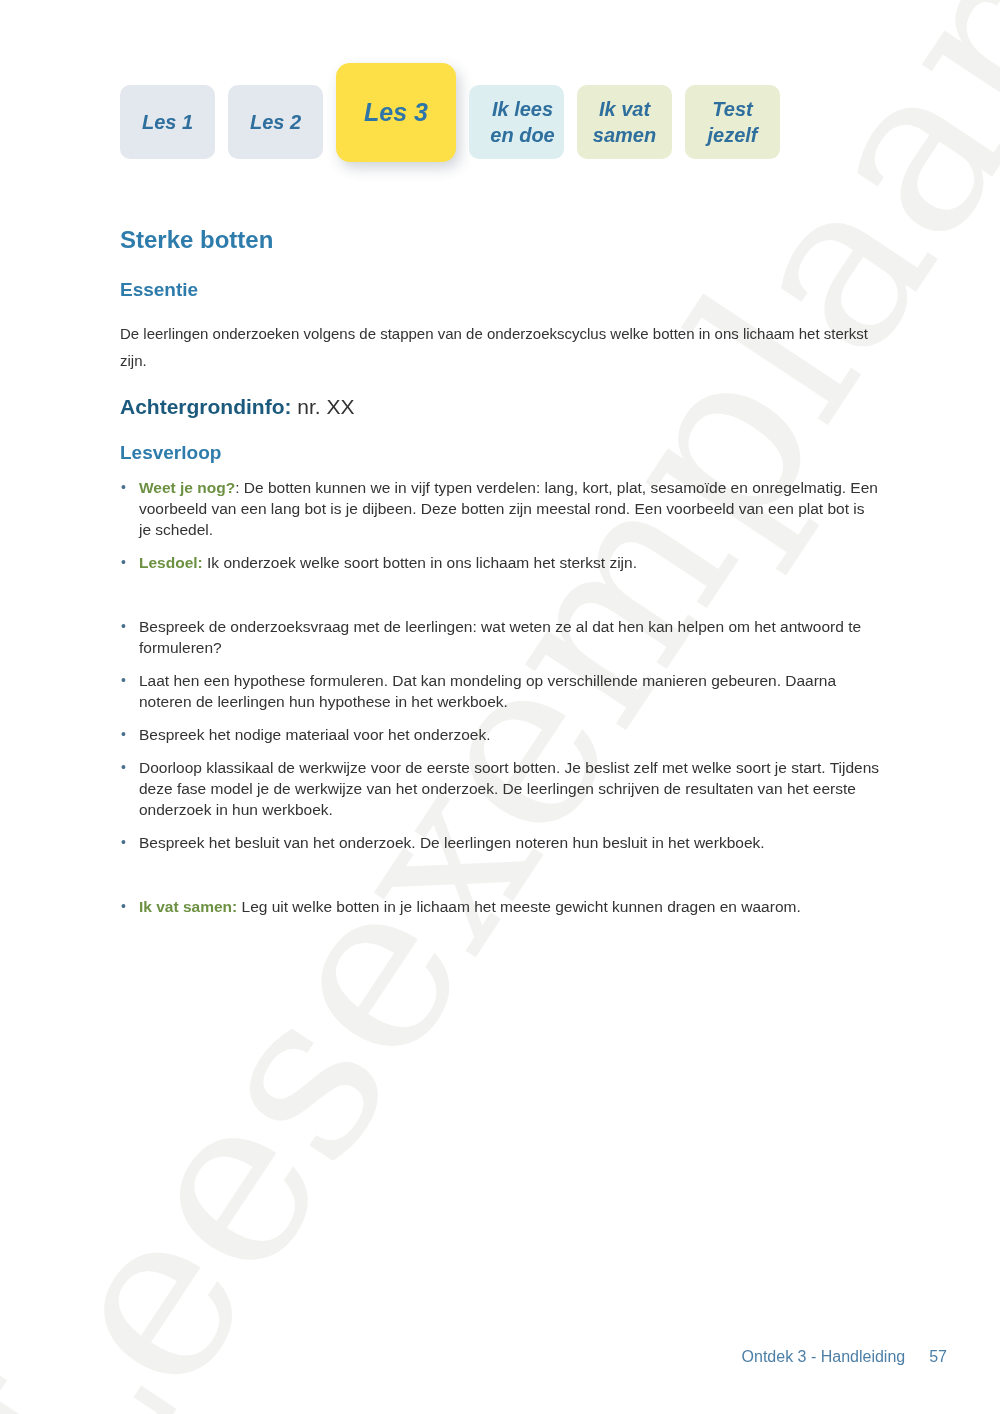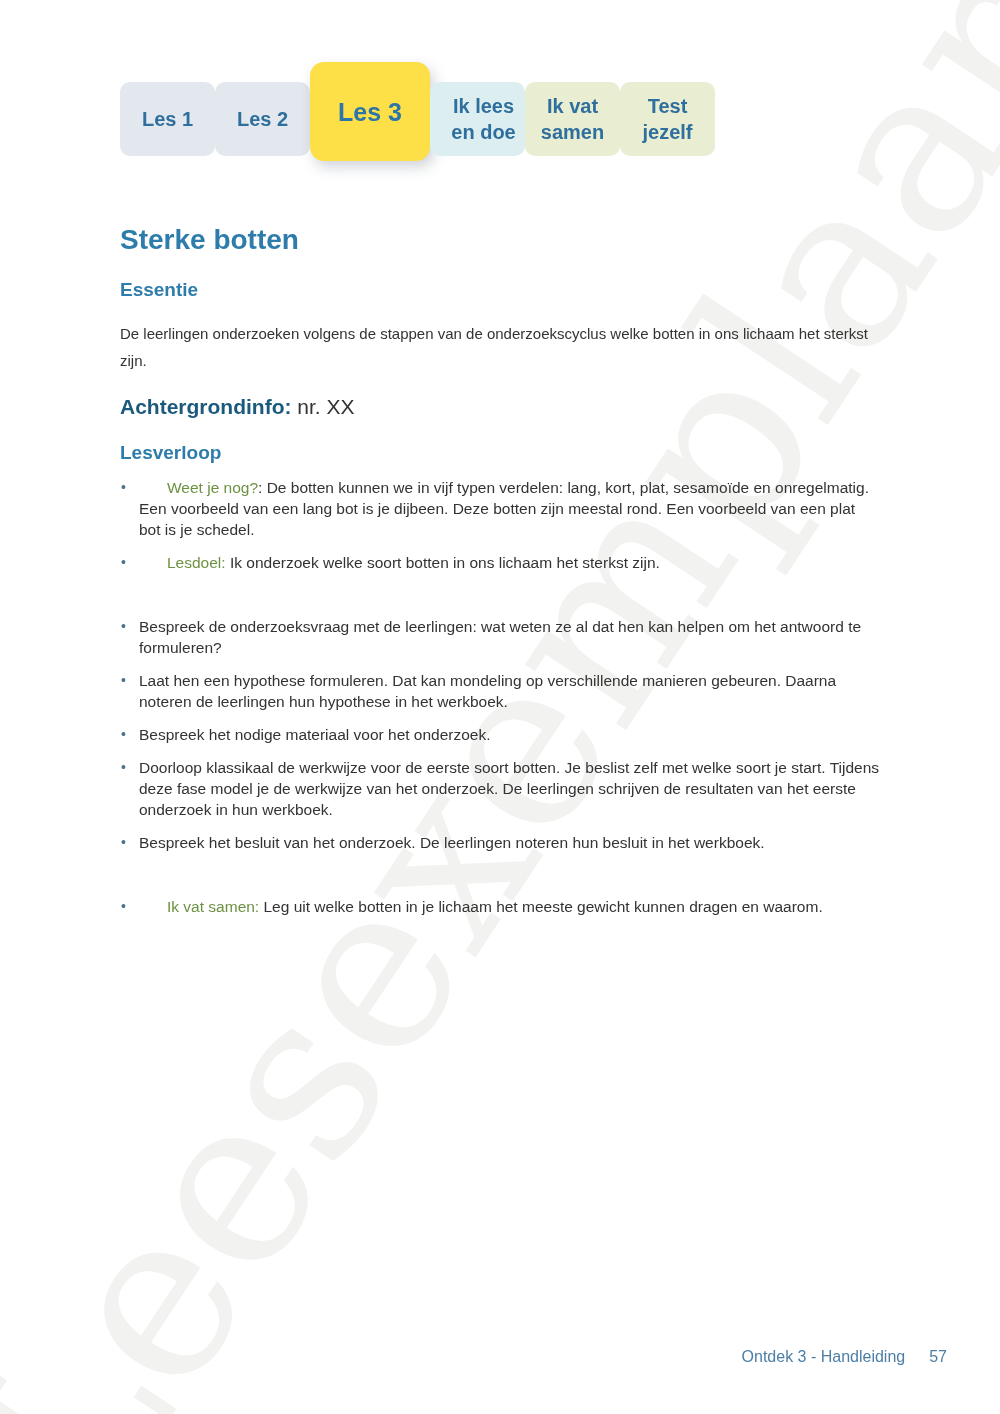--- a/index.html
+++ b/index.html
@@ -28,23 +28,25 @@
   
   .content {
     position:absolute;
     left:120px; top:0; width:760px;
     z-index:1;
   }
 
   
   .tabs {
     display:flex;
-    align-items:flex-start;
+    align-items:center;
+    gap:13px;
     margin-top:62px;
     height:100px;
+    font-style:italic;
   }
   .tab {
     width:95px;
     min-height:74px;
     margin-top:20px;
     border-radius:10px;
     display:flex;
     align-items:center;
     justify-content:center;
     text-align:center;
@@ -65,21 +67,21 @@
     background:#fde047;
     border-radius:14px;
     box-shadow:4px 6px 14px rgba(40,60,80,0.22);
     font-size:25px;
     color:var(--tab-text-active, #2e75a8);
   }
 
   
   h1.page-title {
     margin-top:61px;
-    font-size:28px;
+    font-size:24px;
     line-height:34px;
     color:var(--heading-blue, #2e7cac);
   }
   h2.section-heading {
     margin-top:21px;
     font-size:19px;
     line-height:24px;
     color:var(--heading-blue, #2e7cac);
   }
   h2.section-heading.lesverloop { margin-top:24px; }
@@ -112,23 +114,22 @@
   }
   ul.lesson-steps li::before {
     content:"•";
     position:absolute;
     left:1px; top:0;
     font-size:14px;
     color:var(--bullet-dot, #4a708c);
   }
   ul.lesson-steps li.gap { margin-top:43px; }
   .lead {
-    font-weight:normal;
+    font-weight:bold;
     color:var(--lead-green, #6d9142);
-    margin-left:28px;
   }
   .lead:empty { display:none; }
 
   
   .footer {
     position:absolute;
     left:120px; right:53px; top:1348px;
     display:flex;
     justify-content:flex-end;
     align-items:baseline;

